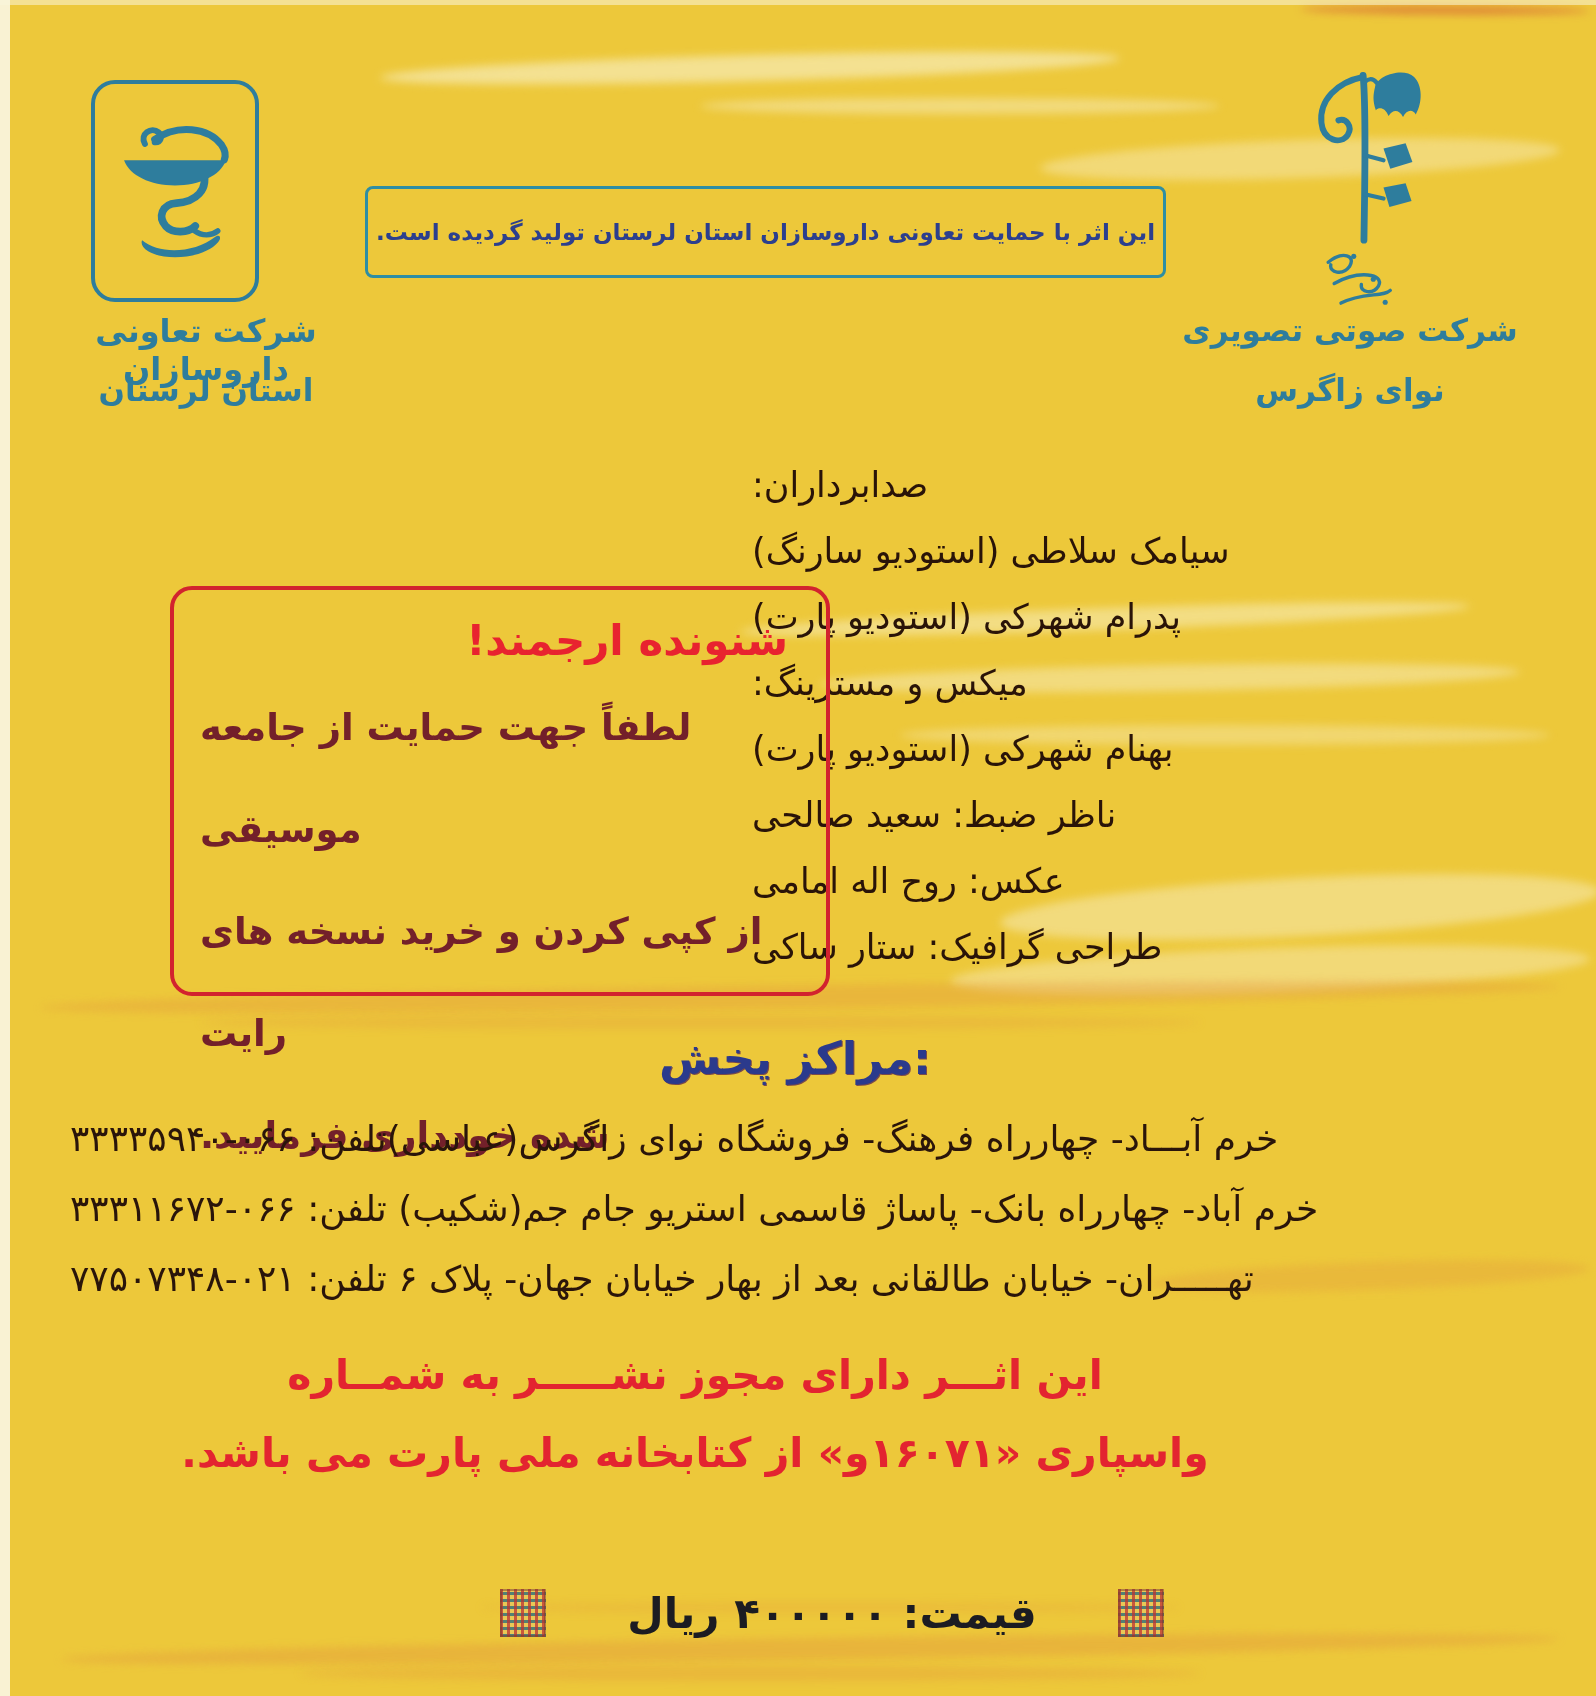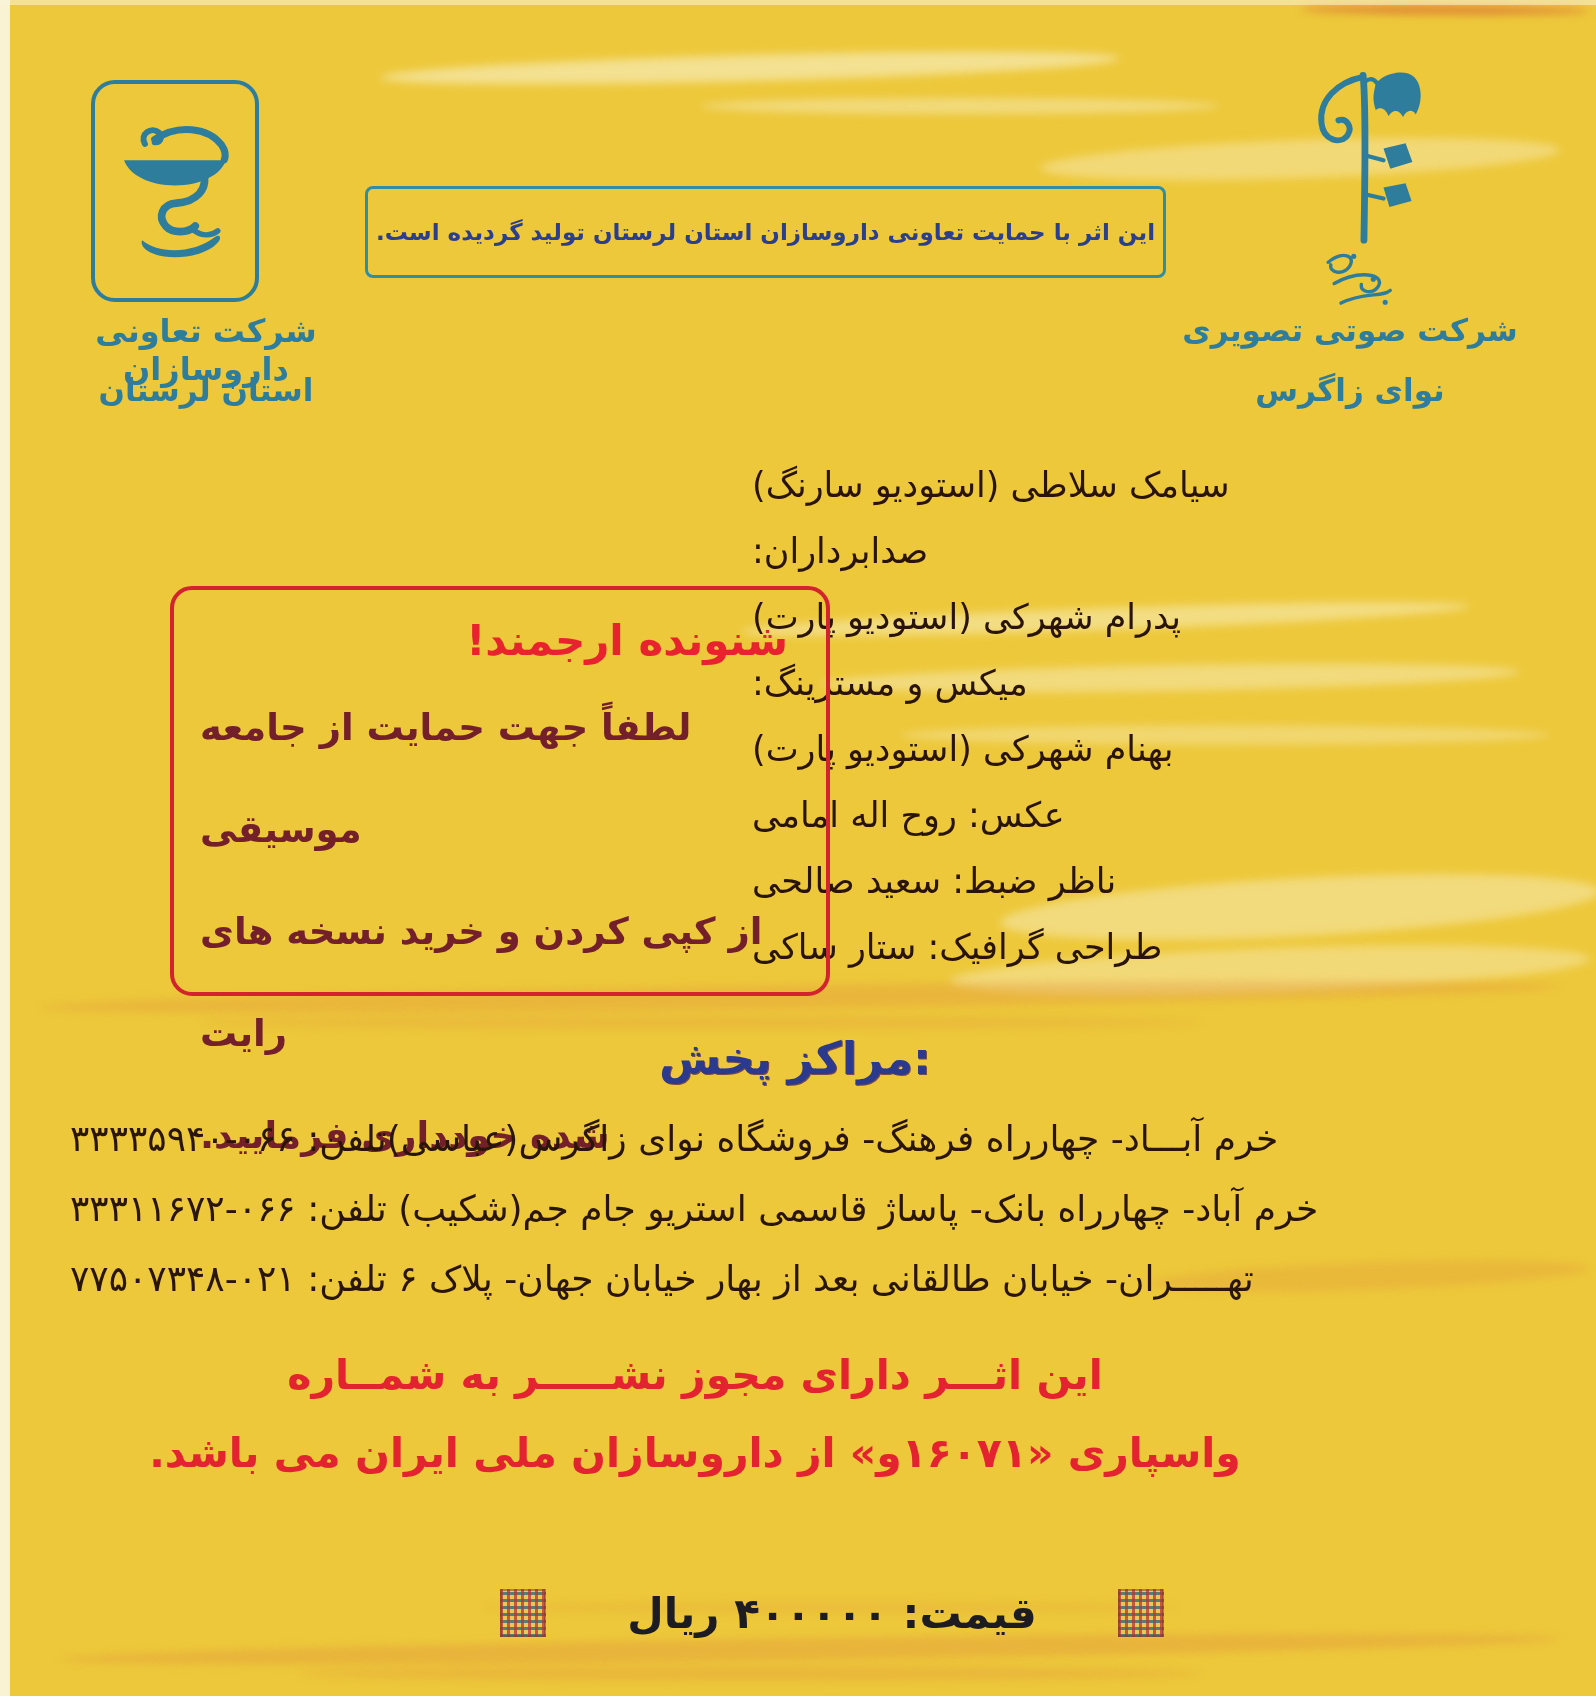--- a/index.html
+++ b/index.html
@@ -146,27 +146,27 @@
       <path d="M110,150 L136,145 L143,166 L117,173 Z"></path>
       <circle cx="75" cy="231" r="3"></circle>
         <circle cx="98" cy="258" r="3"></circle>
         <circle cx="112" cy="285" r="3"></circle>
     </g>
   </svg>
   <div class="prod-cap1 teal">شرکت صوتی تصویری</div>
   <div class="prod-cap2 teal">نوای زاگرس</div>
 
   <div class="credits">
+    <div>صدابرداران:</div>
     <div>سیامک سلاطی (استودیو سارنگ)</div>
-    <div>صدابرداران:</div>
     <div>پدرام شهرکی (استودیو پارت)</div>
     <div>میکس و مسترینگ:</div>
     <div>بهنام شهرکی (استودیو پارت)</div>
+    <div>ناظر ضبط: سعید صالحی</div>
     <div>عکس: روح اله امامی</div>
-    <div>ناظر ضبط: سعید صالحی</div>
     <div>طراحی گرافیک: ستار ساکی</div>
   </div>
 
   <div class="notice-box">
     <div class="notice-title">شنونده ارجمند!</div>
     <div class="notice-body">
       <div>لطفاً جهت حمایت از جامعه موسیقی</div>
       <div>از کپی کردن و خرید نسخه های رایت</div>
       <div>شده خودداری فرمایید.</div>
     </div>
@@ -174,21 +174,21 @@
 
   <div class="dist-heading">مراکز پخش:</div>
   <div class="dist-lines">
     <div>خرم آبـــاد- چهارراه فرهنگ- فروشگاه نوای زاگرس(عباسی)تلفن: ۰۶۶-۳۳۳۳۵۹۴۰</div>
     <div>خرم آباد- چهارراه بانک- پاساژ قاسمی استریو جام جم(شکیب) تلفن: ۰۶۶-۳۳۳۱۱۶۷۲</div>
     <div>تهـــــران- خیابان طالقانی بعد از بهار خیابان جهان- پلاک ۶ تلفن: ۰۲۱-۷۷۵۰۷۳۴۸</div>
   </div>
 
   <div class="license">
     <div>این اثـــر دارای مجوز نشـــــر به شمــاره</div>
-    <div>واسپاری «۱۶۰۷۱و» از داروسازان ملی ایران می باشد.</div>
+    <div>واسپاری «۱۶۰۷۱و» از کتابخانه ملی پارت می باشد.</div>
   </div>
 
   <div class="price-row">
     <span class="stamp"></span>
     <span class="price-text">قیمت: ۴۰۰۰۰۰ ریال</span>
     <span class="stamp"></span>
   </div>
 
 </div>
 

